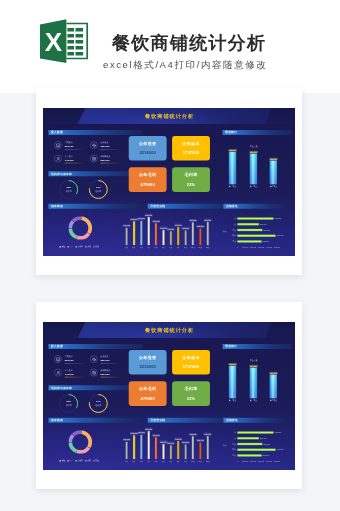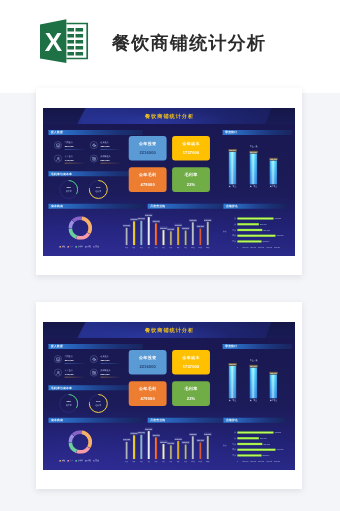--- a/index.html
+++ b/index.html
@@ -77,20 +77,21 @@
 .cbar .lbl{position:absolute;left:50%;transform:translateX(-50%);top:-14px;font-size:7.5px;line-height:11px;color:#eef3ff;
   background:rgba(190,205,240,.22);padding:0 2px;border-radius:1px;white-space:nowrap;}
 .axlbl{position:absolute;font-size:8.5px;color:#b7c8ec;text-align:center;}
 </style>
 </head>
 <body>
 
 <div class="page">
   <div class="header"></div>
   <div class="main-title">餐饮商铺统计分析</div>
+  <div class="sub-title">excel格式/A4打印/内容随意修改</div>
   <svg class="xl-icon" viewBox="0 0 340 511" xmlns="http://www.w3.org/2000/svg">
     <path d="M40 24.4 L66.4 19.2 L66.4 63.1 L40 58.4 Z" fill="#1e7145"></path>
     <path d="M66.4 23.5 H87.2 V58.5 H66.4" fill="none" stroke="#1e7145" stroke-width="1.7"></path>
     <g fill="#1e7145">
       <rect x="67.4" y="28.0" width="6.6" height="3.5"></rect>
         <rect x="75.5" y="28.0" width="7.6" height="3.5"></rect>
       <rect x="67.4" y="34.0" width="6.6" height="3.5"></rect>
         <rect x="75.5" y="34.0" width="7.6" height="3.5"></rect>
       <rect x="67.4" y="40.0" width="6.6" height="3.5"></rect>
         <rect x="75.5" y="40.0" width="7.6" height="3.5"></rect>

